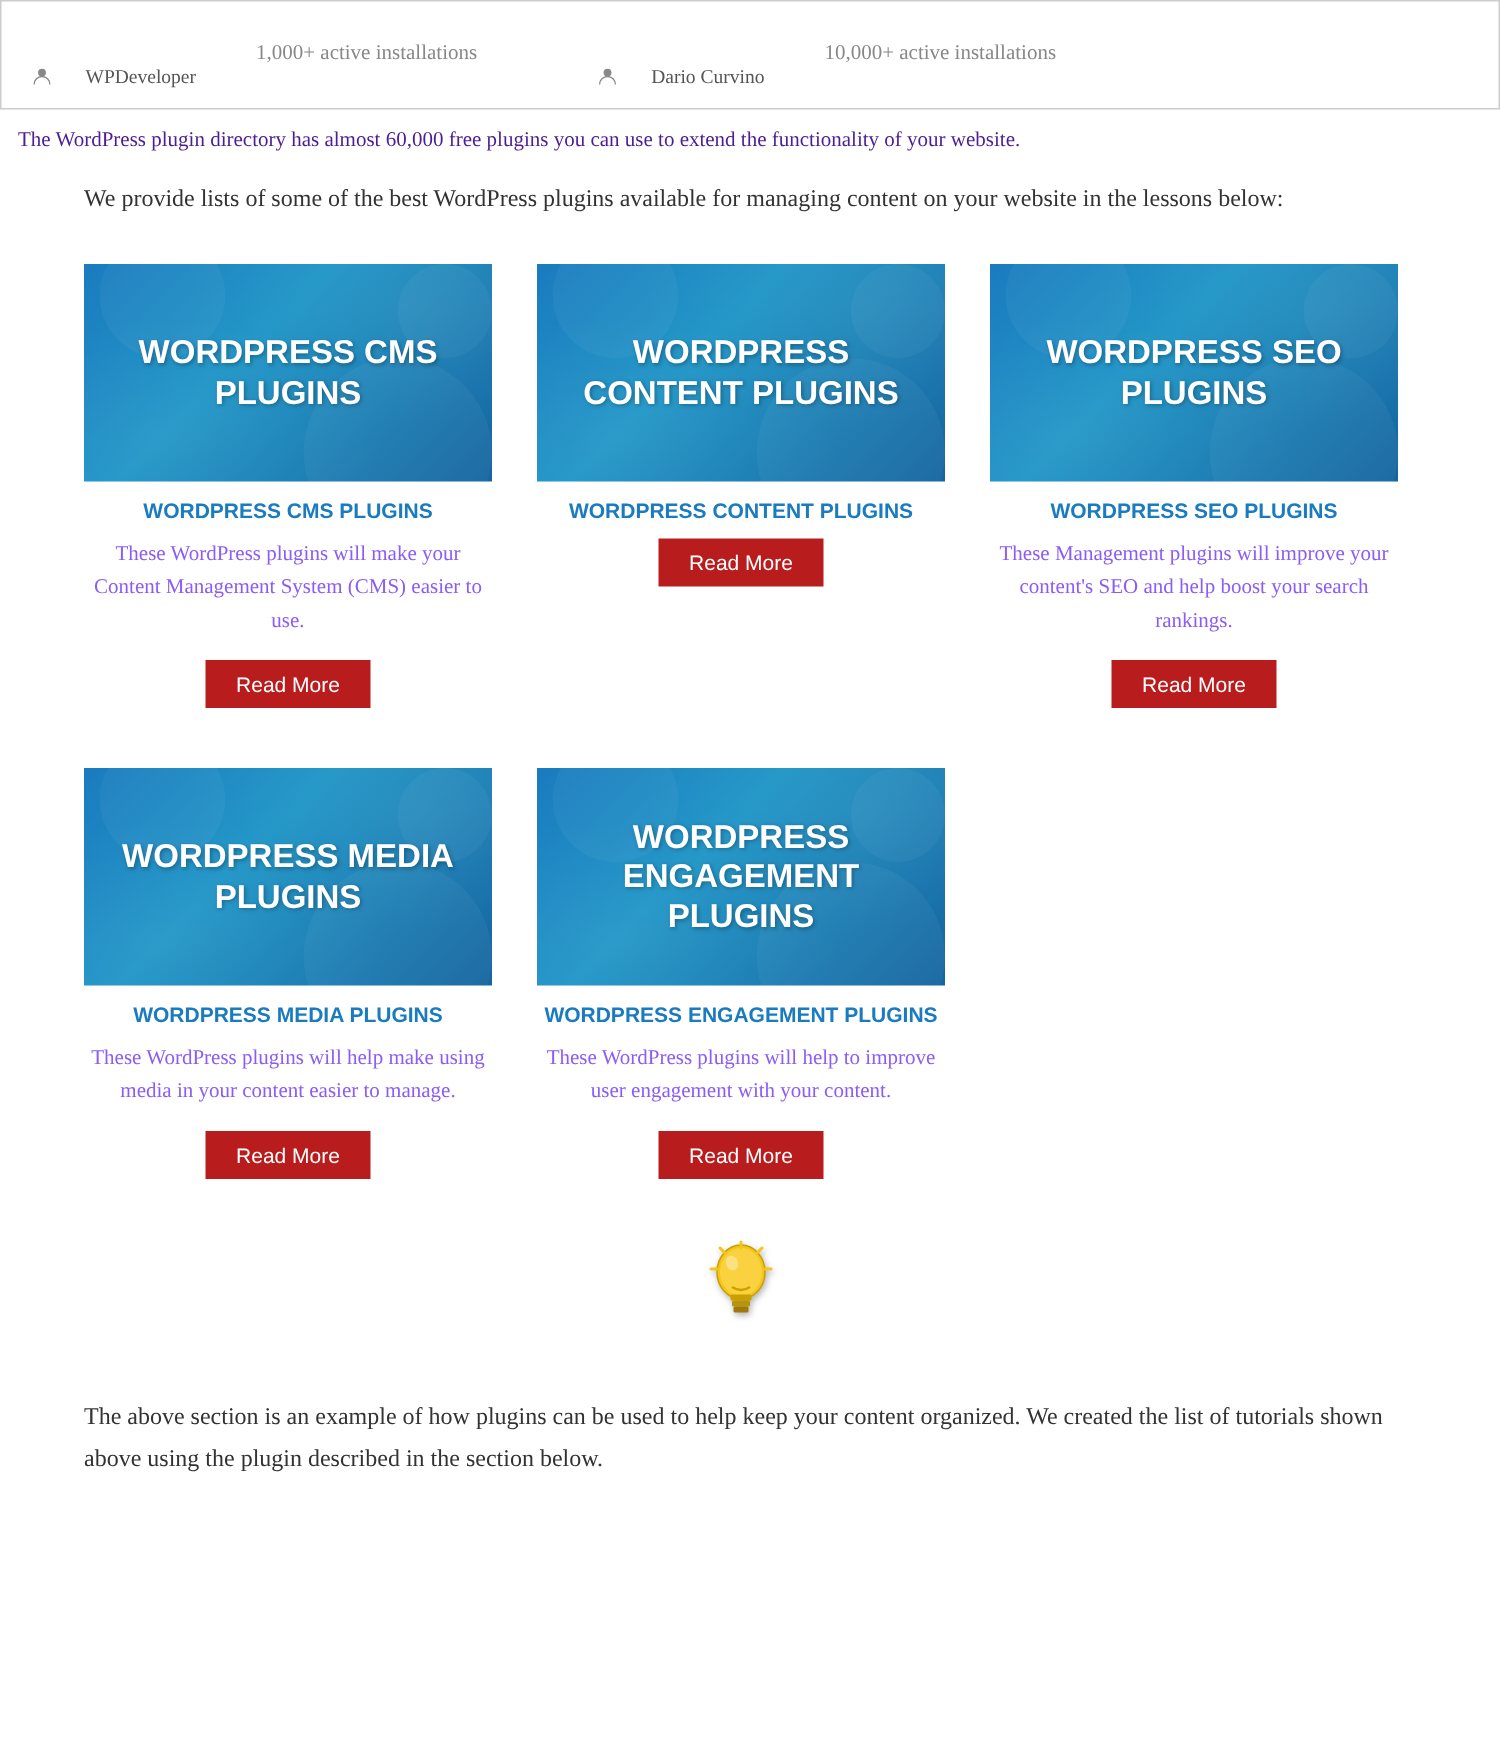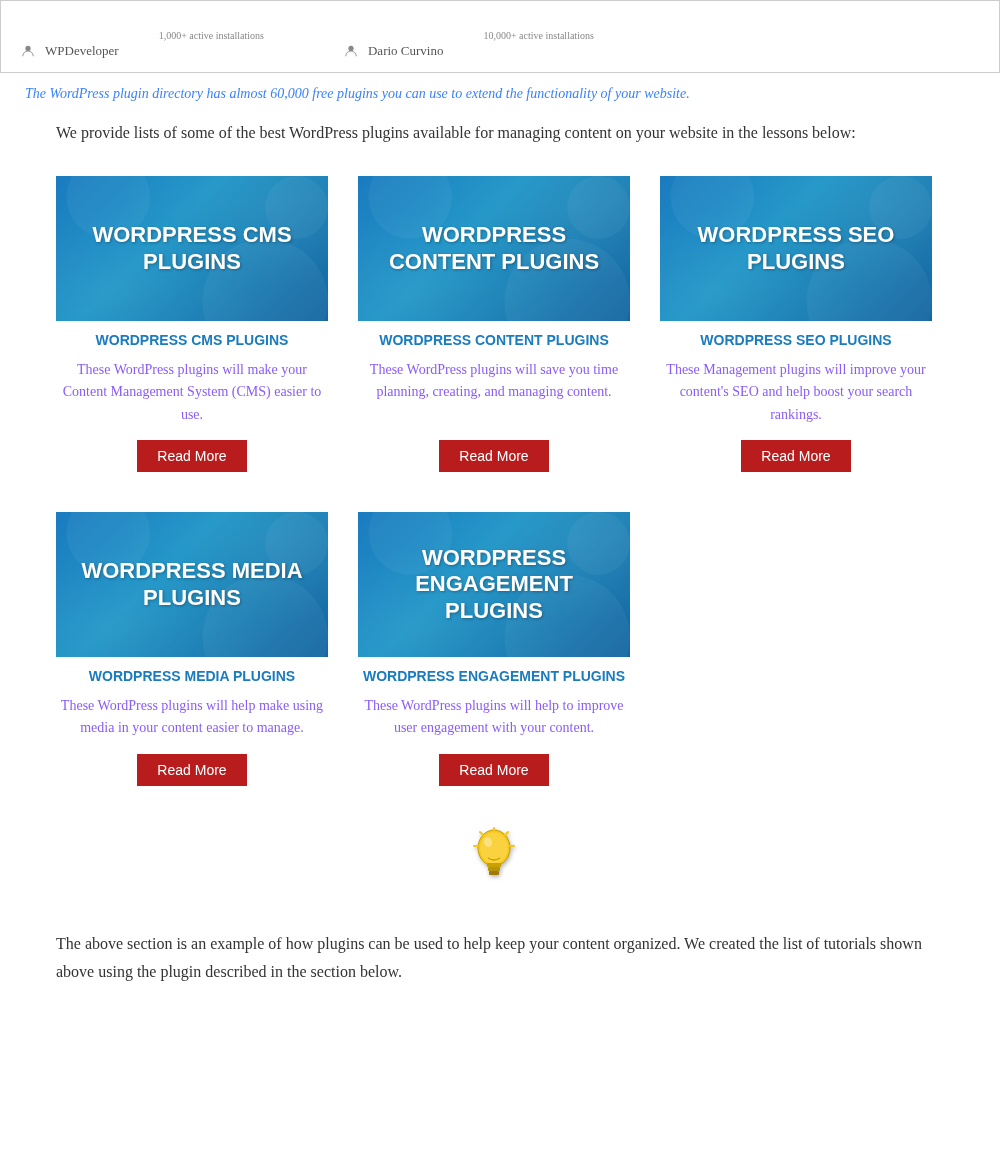--- a/index.html
+++ b/index.html
@@ -21,42 +21,41 @@
       background: #fff;
       padding: 10px 20px;
       display: flex;
       gap: 40px;
       align-items: center;
       margin-bottom: 0;
     }
     .top-bar-item {
       display: flex;
       align-items: center;
-      gap: 10px;
+      gap: 22px;
       font-size: 13px;
       color: #555;
       margin-top: 30px;
     }
     .top-bar-item .user-icon {
       width: 14px;
       height: 14px;
       fill: #888;
     }
     .top-bar-stats {
-      font-size: 10px;
+      font-size: 14px;
       color: #888;
       display: flex;
       gap: 16px;
     }
     
     .intro-italic {
-      font-style: italic;
-      color: #3b82f6;
-      font-size: 14px;
-      padding: 10px 20px 4px 25px;
+      color: #4c1d95;
+      font-size: 14px;
+      padding: 10px 20px 4px 12px;
     }
     
     .main-content {
       padding: 10px 68px 30px 56px;
     }
     .intro-paragraph {
       font-size: 16px;
       color: #333;
       margin-bottom: 30px;
       line-height: 1.7;
@@ -217,21 +216,20 @@
       <div class="card">
         <div class="card-image">
           <svg class="bg-circles" viewBox="0 0 260 145" preserveAspectRatio="xMidYMid slice">
             <circle cx="200" cy="120" r="60" fill="rgba(255,255,255,0.1)"></circle>
             <circle cx="50" cy="20" r="40" fill="rgba(255,255,255,0.07)"></circle>
             <circle cx="230" cy="30" r="30" fill="rgba(255,255,255,0.07)"></circle>
           </svg>
           <div class="card-image-text">WORDPRESS CONTENT PLUGINS</div>
         </div>
         <div class="card-title">WORDPRESS CONTENT PLUGINS</div>
-        <div class="card-description">These WordPress plugins will save you time planning, creating, and managing content.</div>
         <button class="read-more-btn">Read More</button>
       </div>
 
       <div class="card">
         <div class="card-image">
           <svg class="bg-circles" viewBox="0 0 260 145" preserveAspectRatio="xMidYMid slice">
             <circle cx="200" cy="120" r="60" fill="rgba(255,255,255,0.1)"></circle>
             <circle cx="50" cy="20" r="40" fill="rgba(255,255,255,0.07)"></circle>
             <circle cx="230" cy="30" r="30" fill="rgba(255,255,255,0.07)"></circle>
           </svg>

